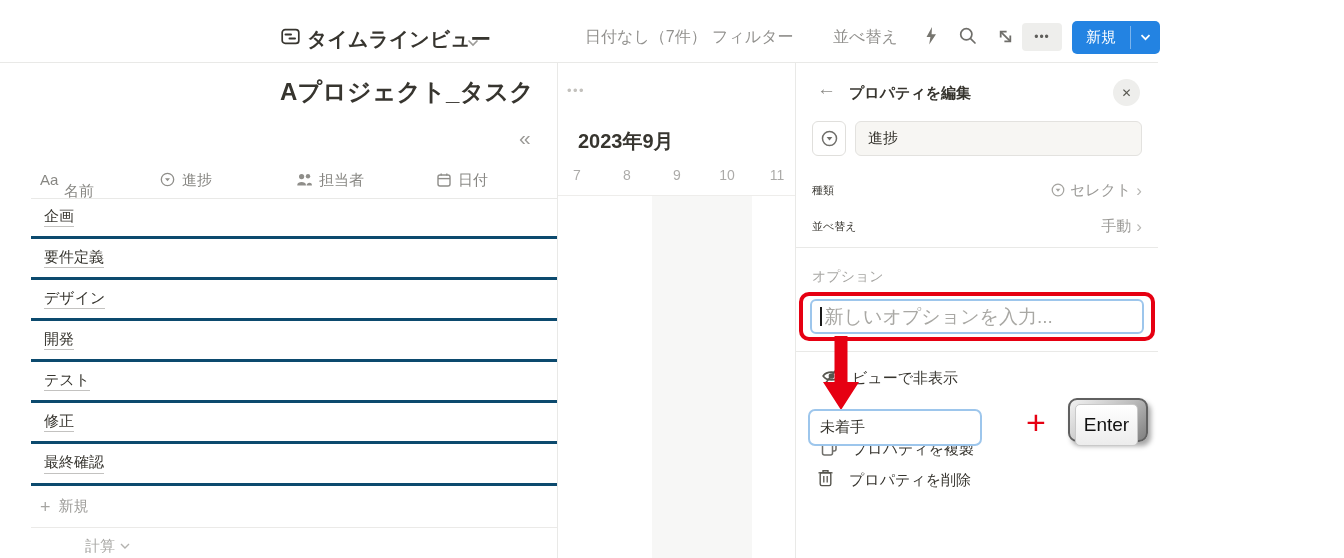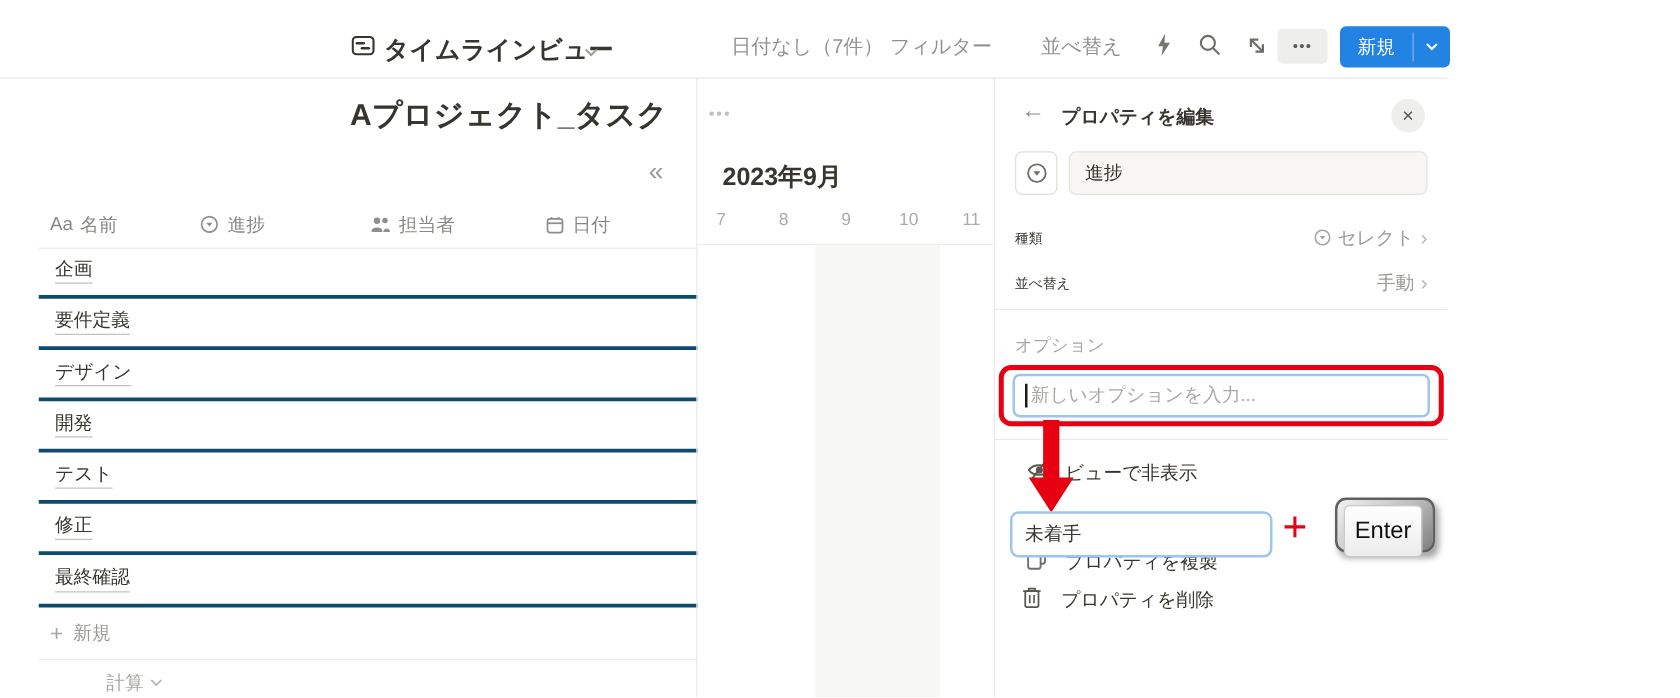--- a/index.html
+++ b/index.html
@@ -33,21 +33,21 @@
   .new-btn-caret { flex:1; display:flex; align-items:center; justify-content:center; }
 
   
   .page-title { left:280px; top:76px; font-size:24px; font-weight:700; letter-spacing:0.2px; }
   .title-more { left:567px; top:83px; font-size:13px; letter-spacing:1.5px; color:#c3c1bd; }
 
   
   .collapse { left:519px; top:127px; font-size:21px; color:#9b9a97; line-height:1; }
   .th-label { font-size:15px; color:rgba(55,53,47,0.6); top:171px; }
   .aa-glyph { left:40px; top:171px; font-size:15px; color:rgba(55,53,47,0.6); }
-  .col-name-label { left:64px; }
+  .col-name-label { left:64px;margin-top:11px; }
   .col-prog-icon { left:160px; top:172px; }
   .col-prog-label { left:182px; }
   .col-assignee-icon { left:296px; top:172px; }
   .col-assignee-label { left:319px; }
   .col-date-icon { left:436px; top:172px; }
   .col-date-label { left:458px; }
   .theader-line { left:31px; top:198px; width:527px; height:1px; background:#e9e9e7; }
   .trow { position:absolute; left:31px; width:527px; height:41px; border-bottom:3px solid #0c4a6e;
           display:flex; align-items:center; padding-left:13px; }
   .row-title { font-size:15px; font-weight:500; color:#37352f;
@@ -81,33 +81,33 @@
   .meta-label { font-size:11px; color:#37352f; }
   .meta-value { display:flex; align-items:center; gap:5px; font-size:15px; color:#9b9a97; }
   .meta-chevron { color:#b9b8b5; font-size:17px; line-height:1; }
   .panel-div1 { left:795px; top:247px; width:363px; height:1px; background:#e9e9e7; }
   .options-label { left:812px; top:268px; font-size:14px; color:rgba(55,53,47,0.45); }
 
   .red-box { left:799px; top:292px; width:356px; height:49px; border:4px solid #e60012; border-radius:10px; z-index:6; }
   .option-input-wrap { left:810px; top:299px; width:334px; height:35px; background:#fff; border:2px solid #9dc6ec;
                        border-radius:6px; display:flex; align-items:center; z-index:7; }
   .text-caret { width:1.5px; height:19px; background:#1a1a1a; margin-left:8px; }
-  .option-input { flex:1; border:none; outline:none; background:transparent; font-size:15px; padding-left:3px;
+  .option-input { flex:1; border:none; outline:none; background:transparent; font-size:19px; padding-left:3px;
                   font-family:"Liberation Sans","DejaVu Sans",sans-serif; color:#37352f; }
   .option-input::placeholder, .prop-name-input::placeholder { color:#a9a8a4; }
 
   .panel-div2 { left:795px; top:351px; width:363px; height:1px; background:#e9e9e7; }
   .hide-row-icon { left:821px; top:366px; z-index:1; }
   .hide-row-label { left:852px; top:369px; font-size:15px; }
 
   .red-arrow { left:820px; top:336px; z-index:4; }
 
   .dup-row-icon { left:820px; top:437px; z-index:1; }
   .dup-row-label { left:852px; top:440px; font-size:15px; z-index:1; }
-  .new-option-input { left:808px; top:409px; width:210px; height:37px; background:#fff; border:2px solid #9dc6ec;
+  .new-option-input { left:808px; top:409px; width:174px; height:37px; background:#fff; border:2px solid #9dc6ec;
                       border-radius:7px; padding:0 10px; font-size:15px; color:#37352f; z-index:5;
                       font-family:"Liberation Sans","DejaVu Sans",sans-serif; outline:none; }
   .red-plus { left:1026px; top:405px; font-size:34px; font-weight:400; color:#e60012; line-height:1; z-index:5; }
 
   .enter-key { left:1068px; top:398px; width:80px; height:44px; border-radius:9px;
                background:linear-gradient(135deg,#f2f2f2 0%,#bdbdbd 55%,#7f7f7f 100%);
                border:2px solid #606060; box-shadow:3px 4px 5px rgba(0,0,0,0.35); z-index:5; }
   .enter-keytop { position:absolute; left:5px; top:4px; width:63px; height:42px;
                   background:linear-gradient(180deg,#ffffff,#ececec); border:1px solid #c9c9c9; border-radius:5px;
                   display:flex; align-items:center; justify-content:center; font-size:19px; color:#111; }

